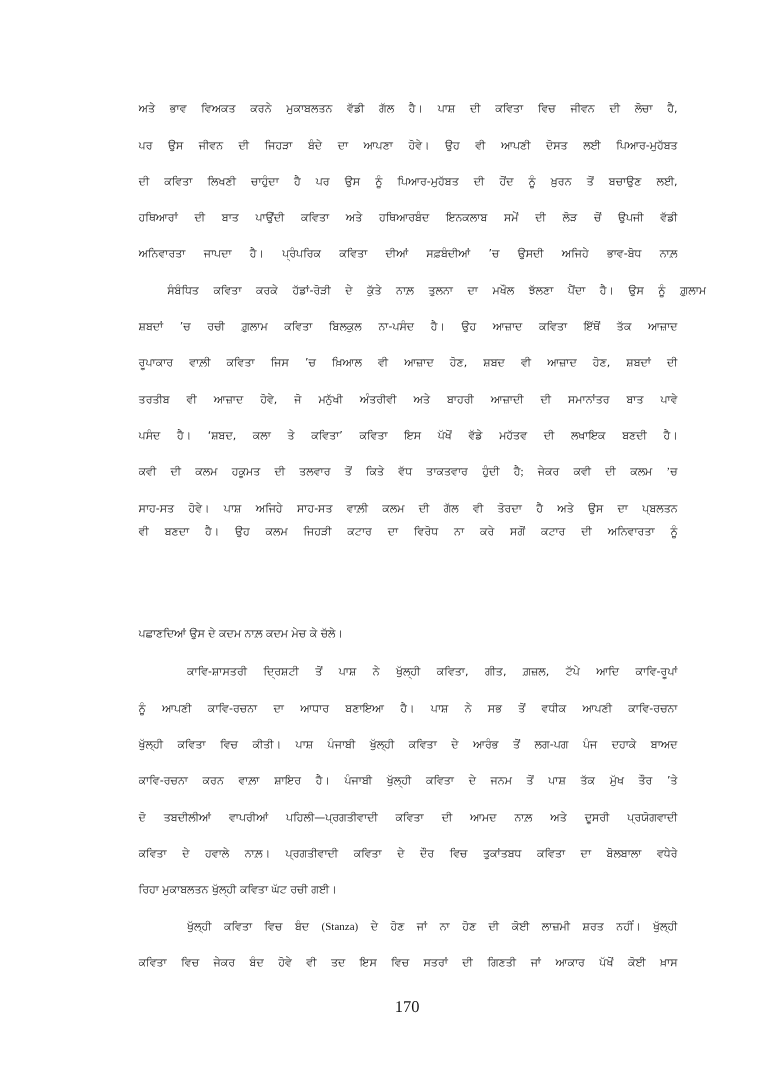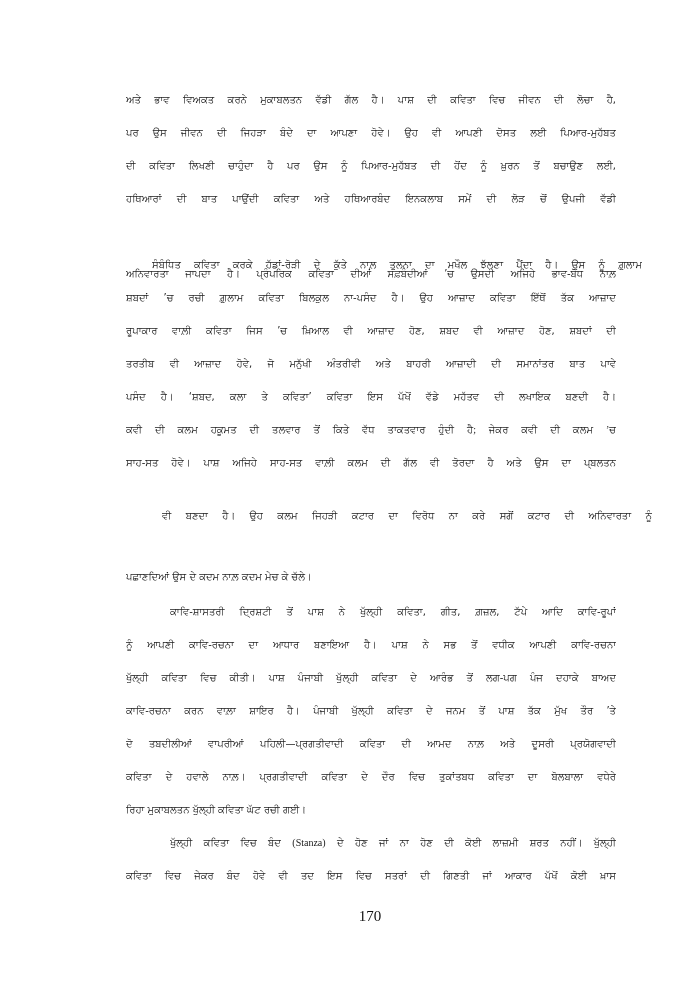--- a/index.html
+++ b/index.html
@@ -67,29 +67,29 @@
 </head>
 <body>
 
 <div class="page">
 
   <div>
     <div class="line" style="top:88px;">ਅਤੇ ਭਾਵ ਵਿਅਕਤ ਕਰਨੇ ਮੁਕਾਬਲਤਨ ਵੱਡੀ ਗੱਲ ਹੈ। ਪਾਸ਼ ਦੀ ਕਵਿਤਾ ਵਿਚ ਜੀਵਨ ਦੀ ਲੋਚਾ ਹੈ,</div>
     <div class="line" style="top:121px;">ਪਰ ਉਸ ਜੀਵਨ ਦੀ ਜਿਹੜਾ ਬੰਦੇ ਦਾ ਆਪਣਾ ਹੋਵੇ। ਉਹ ਵੀ ਆਪਣੀ ਦੋਸਤ ਲਈ ਪਿਆਰ-ਮੁਹੱਬਤ</div>
     <div class="line" style="top:154px;">ਦੀ ਕਵਿਤਾ ਲਿਖਣੀ ਚਾਹੁੰਦਾ ਹੈ ਪਰ ਉਸ ਨੂੰ ਪਿਆਰ-ਮੁਹੱਬਤ ਦੀ ਹੋਂਦ ਨੂੰ ਖ਼ੁਰਨ ਤੋਂ ਬਚਾਉਣ ਲਈ,</div>
     <div class="line" style="top:187px;">ਹਥਿਆਰਾਂ ਦੀ ਬਾਤ ਪਾਉਂਦੀ ਕਵਿਤਾ ਅਤੇ ਹਥਿਆਰਬੰਦ ਇਨਕਲਾਬ ਸਮੇਂ ਦੀ ਲੋੜ ਚੋਂ ਉਪਜੀ ਵੱਡੀ</div>
-    <div class="line" style="top:220px;margin-top:42px;">ਅਨਿਵਾਰਤਾ ਜਾਪਦਾ ਹੈ। ਪ੍ਰੰਪਰਿਕ ਕਵਿਤਾ ਦੀਆਂ ਸਫ਼ਬੰਦੀਆਂ ’ਚ ਉਸਦੀ ਅਜਿਹੇ ਭਾਵ-ਬੋਧ ਨਾਲ਼</div>
+    <div class="line" style="top:220px;">ਅਨਿਵਾਰਤਾ ਜਾਪਦਾ ਹੈ। ਪ੍ਰੰਪਰਿਕ ਕਵਿਤਾ ਦੀਆਂ ਸਫ਼ਬੰਦੀਆਂ ’ਚ ਉਸਦੀ ਅਜਿਹੇ ਭਾਵ-ਬੋਧ ਨਾਲ਼</div>
     <div class="line" style="top:253px;margin-left:26px;">ਸੰਬੰਧਿਤ ਕਵਿਤਾ ਕਰਕੇ ਹੱਡਾਂ-ਰੋੜੀ ਦੇ ਕੁੱਤੇ ਨਾਲ਼ ਤੁਲਨਾ ਦਾ ਮਖੌਲ ਝੱਲਣਾ ਪੈਂਦਾ ਹੈ। ਉਸ ਨੂੰ ਗ਼ੁਲਾਮ</div>
     <div class="line" style="top:286px;">ਸ਼ਬਦਾਂ ’ਚ ਰਚੀ ਗ਼ੁਲਾਮ ਕਵਿਤਾ ਬਿਲਕੁਲ ਨਾ-ਪਸੰਦ ਹੈ। ਉਹ ਆਜ਼ਾਦ ਕਵਿਤਾ ਇੱਥੋਂ ਤੱਕ ਆਜ਼ਾਦ</div>
     <div class="line" style="top:319px;">ਰੂਪਾਕਾਰ ਵਾਲ਼ੀ ਕਵਿਤਾ ਜਿਸ ’ਚ ਖ਼ਿਆਲ ਵੀ ਆਜ਼ਾਦ ਹੋਣ, ਸ਼ਬਦ ਵੀ ਆਜ਼ਾਦ ਹੋਣ, ਸ਼ਬਦਾਂ ਦੀ</div>
     <div class="line" style="top:352px;">ਤਰਤੀਬ ਵੀ ਆਜ਼ਾਦ ਹੋਵੇ, ਜੋ ਮਨੁੱਖੀ ਅੰਤਰੀਵੀ ਅਤੇ ਬਾਹਰੀ ਆਜ਼ਾਦੀ ਦੀ ਸਮਾਨਾਂਤਰ ਬਾਤ ਪਾਵੇ</div>
     <div class="line" style="top:385px;">ਪਸੰਦ ਹੈ। ‘ਸ਼ਬਦ, ਕਲਾ ਤੇ ਕਵਿਤਾ’ ਕਵਿਤਾ ਇਸ ਪੱਖੋਂ ਵੱਡੇ ਮਹੱਤਵ ਦੀ ਲਖਾਇਕ ਬਣਦੀ ਹੈ।</div>
     <div class="line" style="top:418px;font-family:Liberation Serif, serif;">ਕਵੀ ਦੀ ਕਲਮ ਹਕੂਮਤ ਦੀ ਤਲਵਾਰ ਤੋਂ ਕਿਤੇ ਵੱਧ ਤਾਕਤਵਾਰ ਹੁੰਦੀ ਹੈ; ਜੇਕਰ ਕਵੀ ਦੀ ਕਲਮ ’ਚ</div>
     <div class="line" style="top:451px;">ਸਾਹ-ਸਤ ਹੋਵੇ। ਪਾਸ਼ ਅਜਿਹੇ ਸਾਹ-ਸਤ ਵਾਲ਼ੀ ਕਲਮ ਦੀ ਗੱਲ ਵੀ ਤੋਰਦਾ ਹੈ ਅਤੇ ਉਸ ਦਾ ਪ੍ਬਲਤਨ</div>
-    <div class="line" style="top:504px;margin-left:36px;">ਵੀ ਬਣਦਾ ਹੈ। ਉਹ ਕਲਮ ਜਿਹੜੀ ਕਟਾਰ ਦਾ ਵਿਰੋਧ ਨਾ ਕਰੇ ਸਗੋਂ ਕਟਾਰ ਦੀ ਅਨਿਵਾਰਤਾ ਨੂੰ</div>
+    <div class="line" style="top:472px;">ਵੀ ਬਣਦਾ ਹੈ। ਉਹ ਕਲਮ ਜਿਹੜੀ ਕਟਾਰ ਦਾ ਵਿਰੋਧ ਨਾ ਕਰੇ ਸਗੋਂ ਕਟਾਰ ਦੀ ਅਨਿਵਾਰਤਾ ਨੂੰ</div>
     <div class="line last" style="top:517px;margin-top:48px;">ਪਛਾਣਦਿਆਂ ਉਸ ਦੇ ਕਦਮ ਨਾਲ਼ ਕਦਮ ਮੇਚ ਕੇ ਚੱਲੇ।</div>
   </div>
 
 
   <div>
     <div class="line indent" style="top:600px;">ਕਾਵਿ-ਸ਼ਾਸਤਰੀ ਦ੍ਰਿਸ਼ਟੀ ਤੋਂ ਪਾਸ਼ ਨੇ ਖੁੱਲ੍ਹੀ ਕਵਿਤਾ, ਗੀਤ, ਗ਼ਜ਼ਲ, ਟੱਪੇ ਆਦਿ ਕਾਵਿ-ਰੂਪਾਂ</div>
     <div class="line" style="top:633px;">ਨੂੰ ਆਪਣੀ ਕਾਵਿ-ਰਚਨਾ ਦਾ ਆਧਾਰ ਬਣਾਇਆ ਹੈ। ਪਾਸ਼ ਨੇ ਸਭ ਤੋਂ ਵਧੀਕ ਆਪਣੀ ਕਾਵਿ-ਰਚਨਾ</div>
     <div class="line" style="top:666px;">ਖੁੱਲ੍ਹੀ ਕਵਿਤਾ ਵਿਚ ਕੀਤੀ। ਪਾਸ਼ ਪੰਜਾਬੀ ਖੁੱਲ੍ਹੀ ਕਵਿਤਾ ਦੇ ਆਰੰਭ ਤੋਂ ਲਗ-ਪਗ ਪੰਜ ਦਹਾਕੇ ਬਾਅਦ</div>
     <div class="line" style="top:699px;">ਕਾਵਿ-ਰਚਨਾ ਕਰਨ ਵਾਲ਼ਾ ਸ਼ਾਇਰ ਹੈ। ਪੰਜਾਬੀ ਖੁੱਲ੍ਹੀ ਕਵਿਤਾ ਦੇ ਜਨਮ ਤੋਂ ਪਾਸ਼ ਤੱਕ ਮੁੱਖ ਤੌਰ ’ਤੇ</div>
     <div class="line" style="top:732px;">ਦੋ ਤਬਦੀਲੀਆਂ ਵਾਪਰੀਆਂ ਪਹਿਲੀ—ਪ੍ਰਗਤੀਵਾਦੀ ਕਵਿਤਾ ਦੀ ਆਮਦ ਨਾਲ਼ ਅਤੇ ਦੂਸਰੀ ਪ੍ਰਯੋਗਵਾਦੀ</div>

